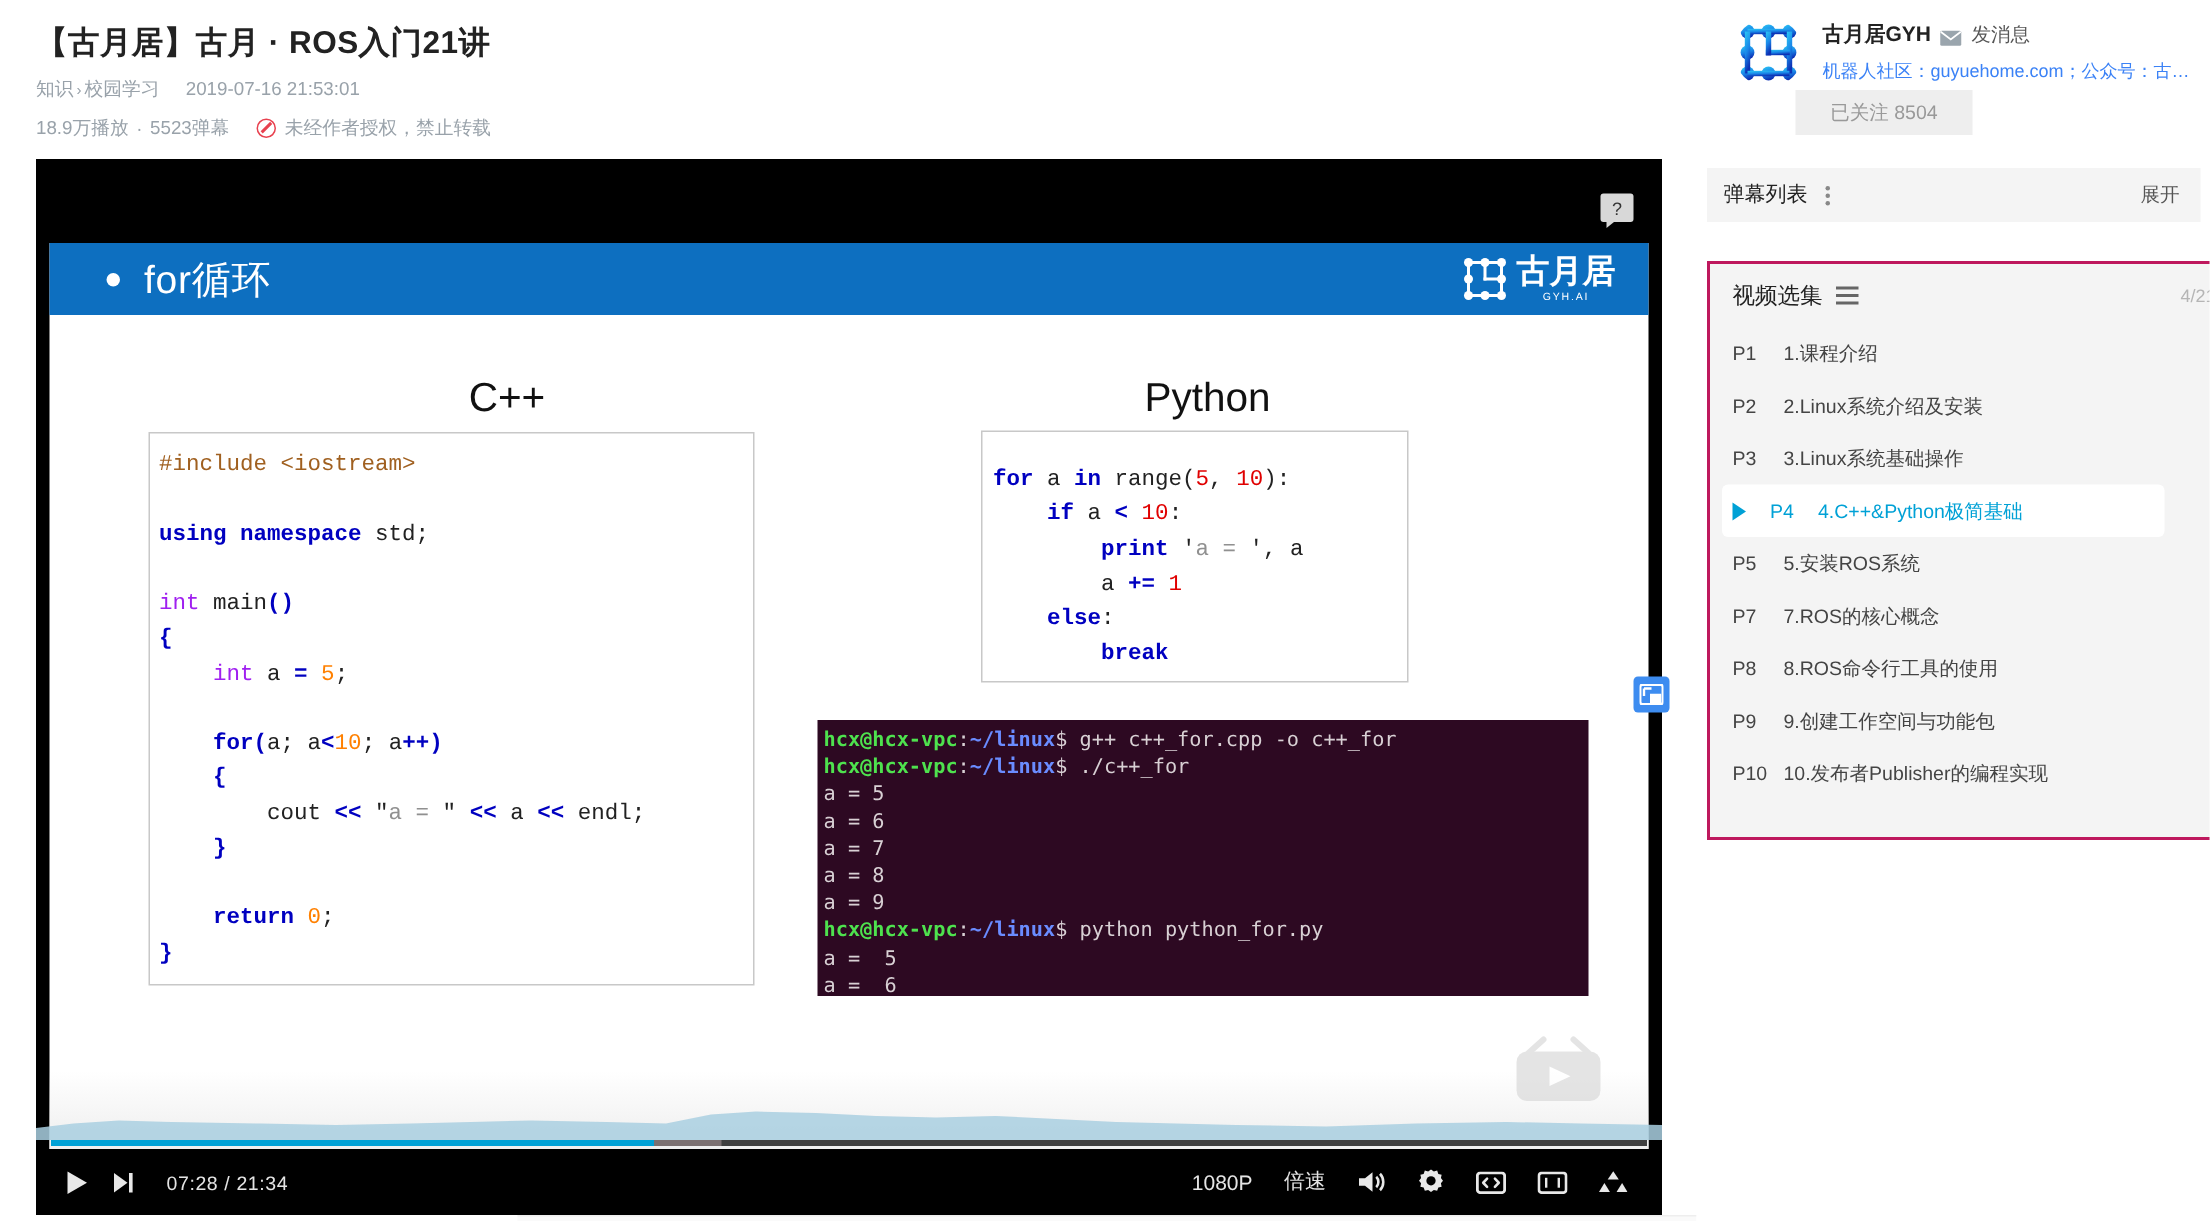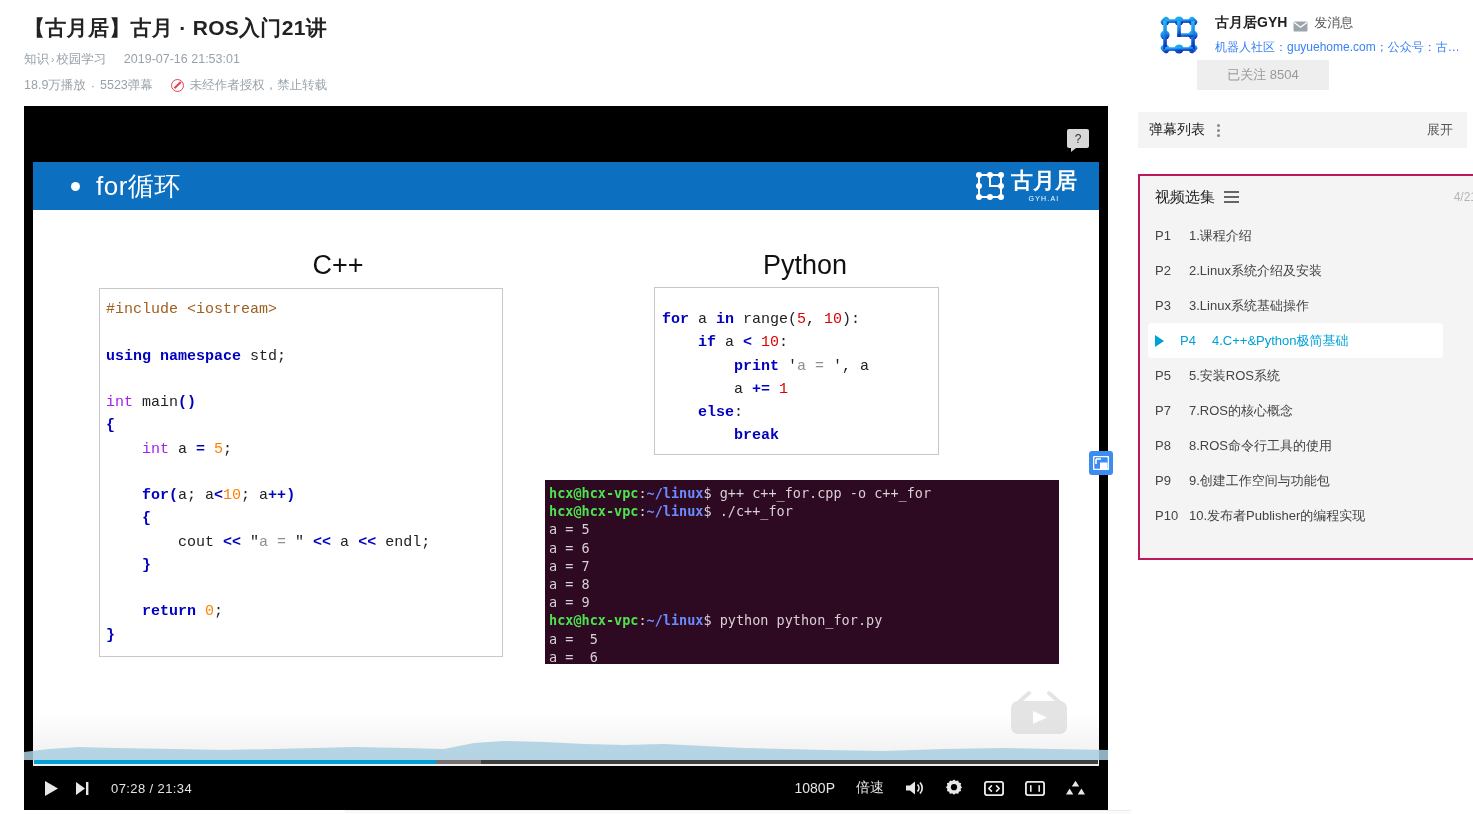--- a/index.html
+++ b/index.html
@@ -168,21 +168,21 @@
 
   .up-row { position: absolute; left: 25px; top: 12px; width: 330px; display: flex; align-items: center; }
   .avatar { width: 46px; height: 46px; border-radius: 50%; flex: none; overflow: hidden; }
   .up-info { margin-left: 13px; flex: 1; }
   .up-name-row { display: flex; align-items: center; gap: 6px; }
   .up-name { font-size: 14px; color: #222; font-weight: bold; }
   .mail-icon { width: 15px; height: 11px; display: inline-block; }
   .msg-link { font-size: 13px; color: #555; cursor: pointer; }
   .up-desc { font-size: 12px; color: #3b82f6; margin-top: 7px; white-space: nowrap; overflow: hidden; }
   .follow-btn {
-    position: absolute; left: 66px; top: 60px; width: 132px; height: 30px;
+    position: absolute; left: 66px; top: 60px; width: 118px; height: 30px;
     background: #eeeeee; color: #999; font-size: 13px;
     display: flex; align-items: center; justify-content: center; cursor: pointer;
   }
 
   .danmu-head {
     position: absolute; left: 7px; top: 112px; width: 329px; height: 36px;
     background: #f4f4f4; display: flex; align-items: center;
   }
   .danmu-title { font-size: 14px; color: #222; margin-left: 11px; }
   .kebab { margin-left: 12px; width: 3px; display: flex; flex-direction: column; gap: 2px; cursor: pointer; }

